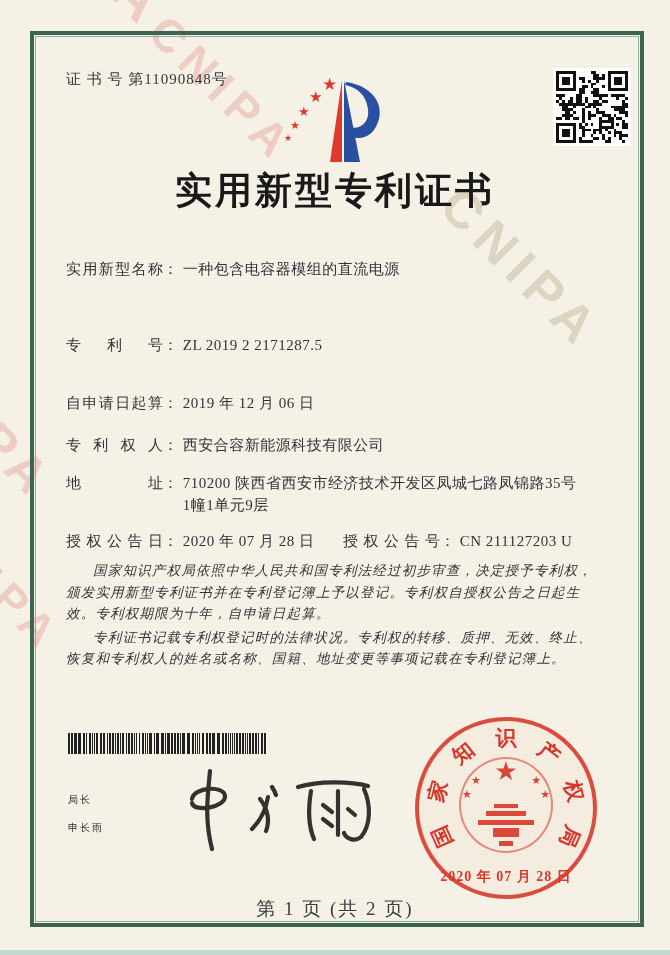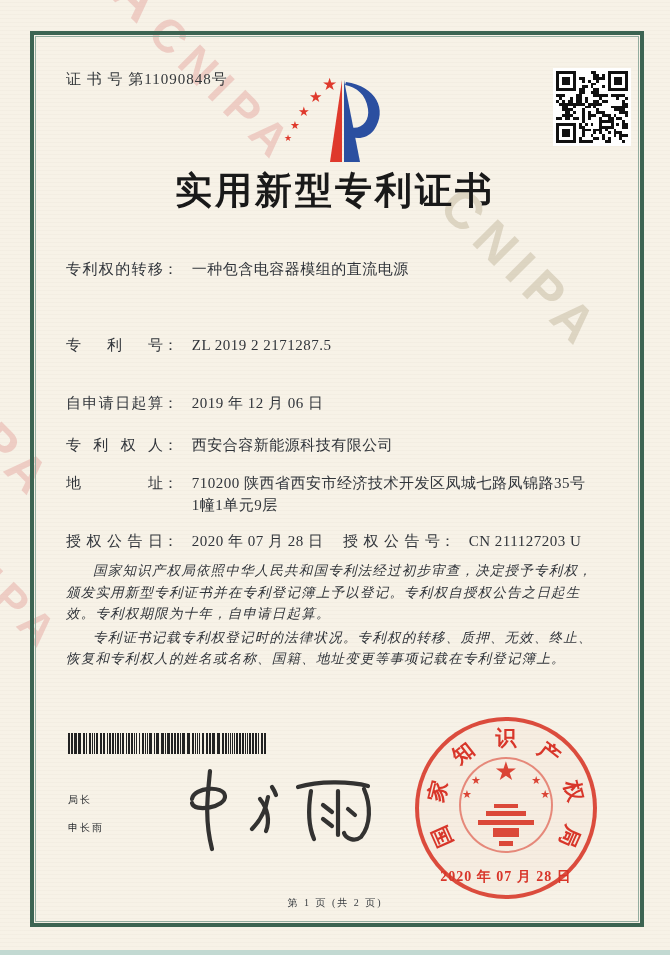--- a/index.html
+++ b/index.html
@@ -22,21 +22,21 @@
   .cert-no{position:absolute;left:66px;top:70px;font-size:15px;color:#33373a;letter-spacing:1px;}
   .logo{position:absolute;left:284px;top:76px;width:112px;height:92px;}
   .logo .star{position:absolute;color:#df392c;line-height:1;}
   .qr{position:absolute;left:553px;top:68px;width:72px;height:72px;background:#fff;padding:3px;}
   .title{position:absolute;left:0;top:166px;width:670px;margin:0;text-align:center;
          font-size:37px;font-weight:bold;color:#191919;letter-spacing:3px;}
   
   .row{position:absolute;left:66px;width:548px;font-size:15px;color:#30343a;line-height:22px;}
   .flabel{display:inline-block;width:97px;text-align:justify;text-align-last:justify;vertical-align:top;}
   .colon{display:inline-block;vertical-align:top;}
-  .fvalue{display:inline-block;vertical-align:top;margin-left:10px;letter-spacing:.5px;}
+  .fvalue{display:inline-block;vertical-align:top;margin-left:1px;letter-spacing:.5px;}
   .fvalue.addr{width:400px;}
   .pair2{position:absolute;left:277px;top:0;}
   
   .paras{position:absolute;left:66px;top:560px;width:547px;font-size:13.5px;color:#30343a;
          line-height:21.5px;letter-spacing:1.2px;font-style:italic;}
   .paras p{margin:0 17px 2px 0;text-indent:2em;font-style:italic;}
   
   .barcode{position:absolute;left:68px;top:733px;width:200px;height:21px;}
   
   .sig-block{position:absolute;left:68px;top:786px;font-size:10px;color:#26292d;line-height:28px;letter-spacing:2px;}
@@ -48,21 +48,21 @@
   .seal-char{position:absolute;left:50%;top:50%;color:#d8362a;font-weight:bold;font-size:21px;
              font-family:"Liberation Serif","DejaVu Serif",serif;}
   .emblem{position:absolute;left:44px;top:40px;width:94px;height:96px;}
   .emblem .wreath{position:absolute;inset:0;border:2px solid rgba(216,54,39,.55);border-radius:50%;}
   .emblem .star{position:absolute;color:rgba(216,54,39,.92);line-height:1;}
   .emblem .bar{position:absolute;left:50%;transform:translateX(-50%);background:rgba(216,54,39,.9);}
   .seal-date{position:absolute;left:0;bottom:13px;width:100%;text-align:center;color:#d8362a;
              font-size:14px;font-weight:bold;letter-spacing:1px;}
   
   .footer{position:absolute;left:0;top:896px;width:670px;text-align:center;
-          font-size:10px;color:#3a3e42;letter-spacing:2px;}
+          font-size:19px;color:#3a3e42;letter-spacing:2px;}
 </style>
 </head>
 <body>
 
 <div class="page">
 
   <span class="wm wm-pink" style="left:-30px;top:-95px;font-size:58px;">CNIPA</span>
   <span class="wm wm-pink" style="left:130px;top:62px;font-size:46px;">CNIPA</span>
   <span class="wm wm-tan" style="left:420px;top:238px;font-size:52px;">CNIPA</span>
   <span class="wm wm-pink" style="left:-122px;top:392px;font-size:50px;">CNIPA</span>
@@ -294,21 +294,21 @@
         <rect x="20" y="2" width="3" height="3" fill="#111"></rect>
         <rect x="0" y="18" width="7" height="7" fill="#111"></rect>
         <rect x="1" y="19" width="5" height="5" fill="#fff"></rect>
         <rect x="2" y="20" width="3" height="3" fill="#111"></rect>
       </svg>
   </div>
 
   <h1 class="title">实用新型专利证书</h1>
 
   <div class="row" style="top:258px">
-    <span class="flabel">专利权的转移</span><span class="colon">：</span>
+    <span class="flabel">实用新型名称</span><span class="colon">：</span>
     <span class="fvalue">一种包含电容器模组的直流电源</span>
   </div>
   <div class="row" style="top:334px">
     <span class="flabel">专利号</span><span class="colon">：</span>
     <span class="fvalue">ZL 2019 2 2171287.5</span>
   </div>
   <div class="row" style="top:392px">
     <span class="flabel">自申请日起算</span><span class="colon">：</span>
     <span class="fvalue">2019 年 12 月 06 日</span>
   </div>

